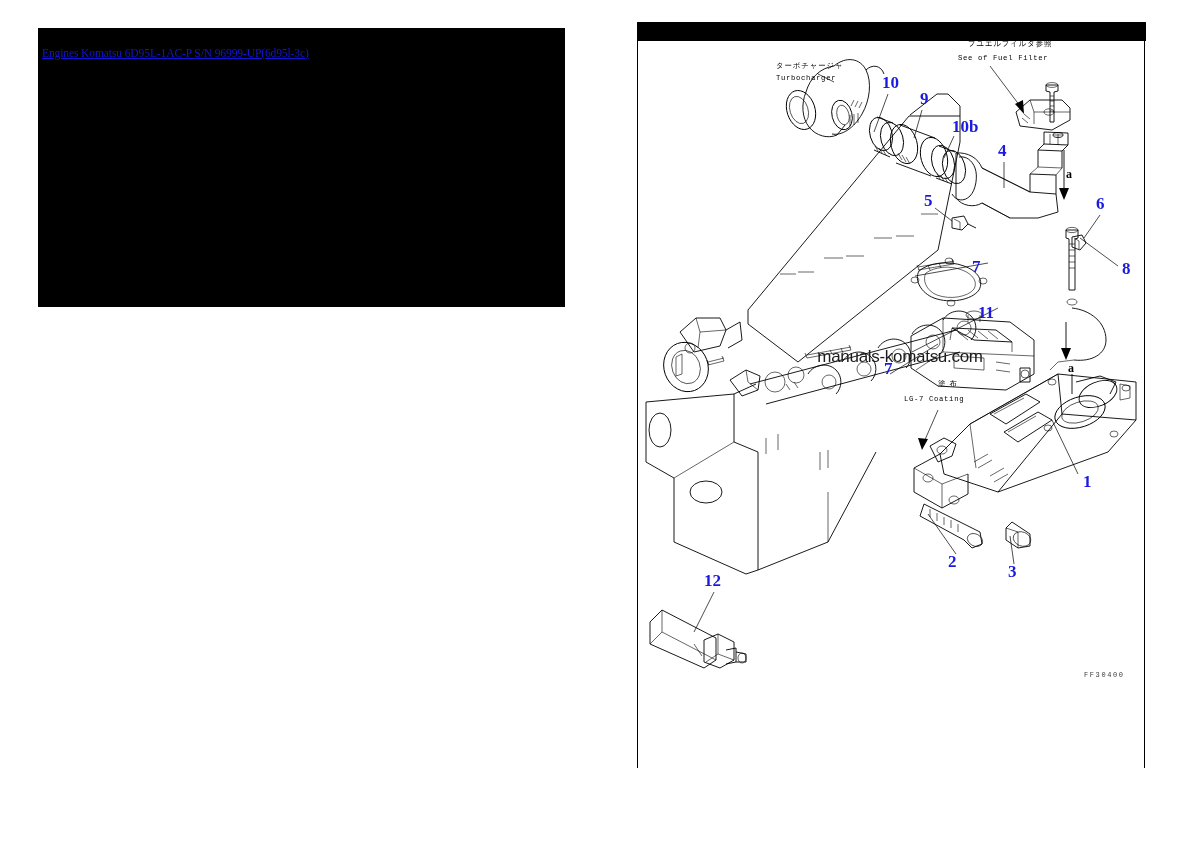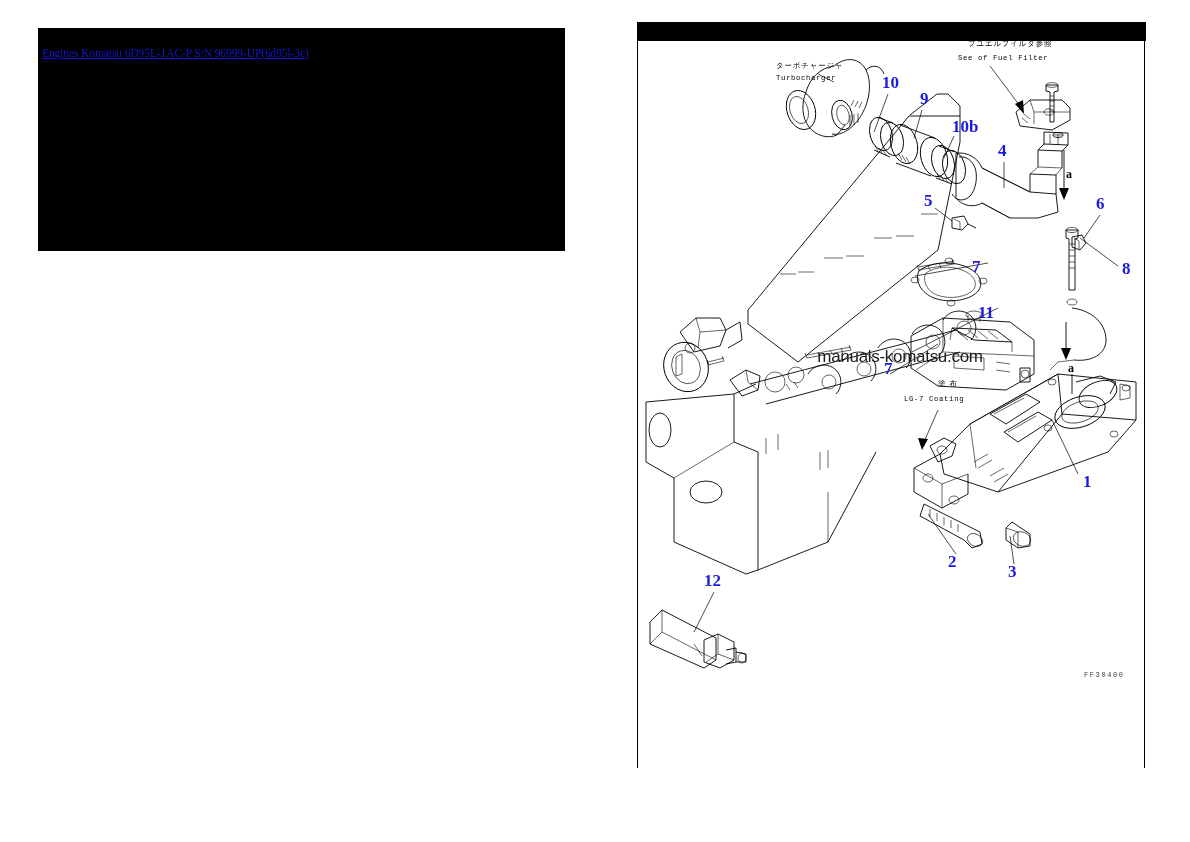--- a/index.html
+++ b/index.html
@@ -14,21 +14,21 @@
     font-family: "Liberation Serif", serif;
     overflow: hidden;
   }
 
   
   #left-panel {
     position: absolute;
     left: 38px;
     top: 28px;
     width: 527px;
-    height: 223px;
+    height: 279px;
     background: #000000;
   }
   #catalog-link {
     position: absolute;
     left: 4px;
     top: 19px;
     color: #1414d2;
     font-family: "Liberation Serif", serif;
     font-size: 11.5px;
     letter-spacing: -0.1px;

